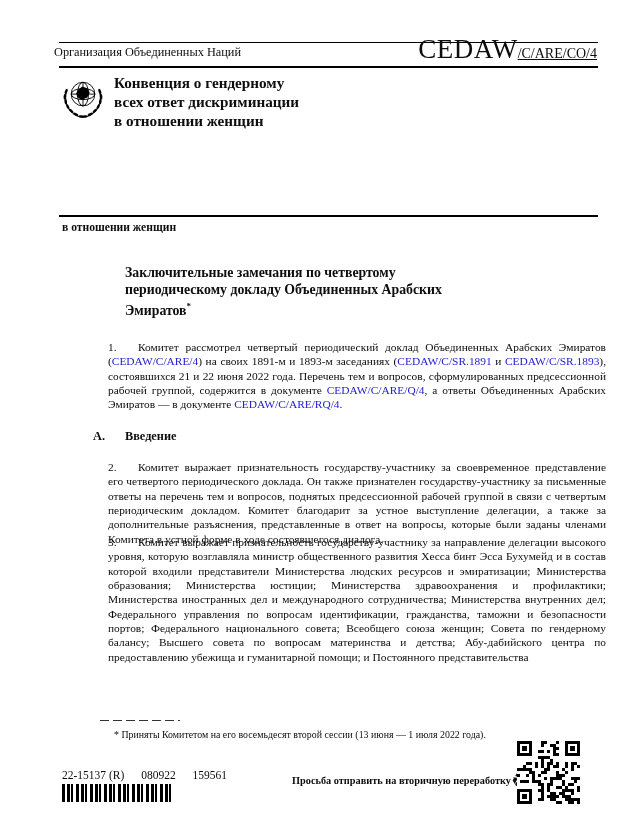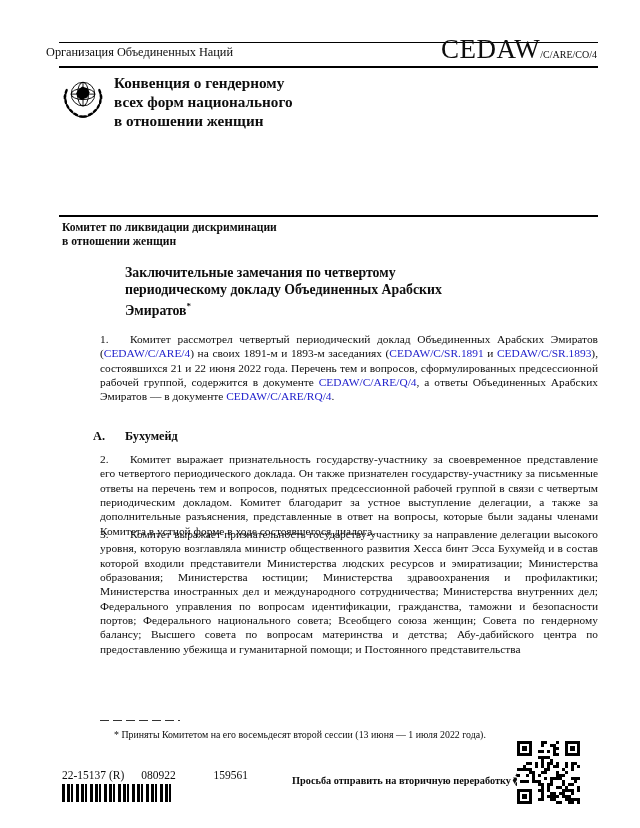--- a/index.html
+++ b/index.html
@@ -7,51 +7,51 @@
     width:640px;height:828px;background:#ffffff;color:#0d0d0d;
     font-family:"Liberation Serif", serif;
     position:relative;overflow:hidden;
   }
   .page{position:absolute;inset:0;}
   .rule{position:absolute;background:#000;}
   .rule-top{left:59px;top:42px;width:539px;height:1px;}
   .rule-header{left:59px;top:66px;width:539px;height:2px;}
   .rule-mid{left:59px;top:215px;width:539px;height:2px;}
 
-  .org-name{position:absolute;left:46px;top:45px;font-size:12.3px;}
+  .org-name{position:absolute;left:54px;top:45px;font-size:12.3px;}
   .doc-symbol{position:absolute;right:43px;top:34px;white-space:nowrap;}
   .sym-main{font-size:27px;letter-spacing:0.5px;margin-left:36px;}
-  .sym-suffix{font-size:10px;}
+  .sym-suffix{font-size:14px;text-decoration:underline;}
 
   .emblem{position:absolute;left:56px;top:71px;width:54px;height:58px;}
   .conv-title{position:absolute;left:114px;top:74px;font-weight:bold;font-size:15.2px;line-height:18.8px;}
   .distr{position:absolute;left:418px;top:84px;font-size:11.2px;line-height:13.9px;}
 
   .committee{position:absolute;left:62px;top:221px;font-weight:bold;font-size:11.6px;line-height:13.8px;}
   .doc-title{position:absolute;left:125px;top:264px;width:355px;font-weight:bold;font-size:13.8px;line-height:17px;}
   .doc-title sup{font-size:9px;}
 
-  .body-para{position:absolute;left:100px;width:498px;margin:0;font-size:11.4px;line-height:14.35px;text-align:justify;}
+  .body-para{position:absolute;left:100px;width:498px;margin:8px;font-size:11.4px;line-height:14.35px;text-align:justify;}
   .para1{top:332px;}
   .para2{top:452px;}
   .para3{top:527px;}
   .para-num{display:inline-block;width:30px;}
 
   .section-head{position:absolute;left:93px;top:429px;font-weight:bold;font-size:12.3px;}
   .sec-letter{display:inline-block;width:32px;}
 
   .doc-link{color:#2222cc;text-decoration:none;cursor:pointer;}
 
   .fn-divider{position:absolute;left:100px;top:720px;width:80px;height:1px;
     background:repeating-linear-gradient(90deg,#333 0 9px,transparent 9px 13px);}
   .footnote{position:absolute;left:100px;top:729px;width:448px;font-size:9.9px;line-height:12px;text-indent:14px;}
 
   .job-line{position:absolute;left:62px;top:769px;font-size:11.5px;white-space:nowrap;}
   .job-line .gap1{margin-right:14px;}
-  .job-line .gap2{margin-right:35px;}
+  .job-line .gap2{margin-right:14px;}
   .barcode{position:absolute;left:62px;top:784px;width:112px;height:18px;
     background:repeating-linear-gradient(90deg,#000 0 3px,#fff 3px 5px,#000 5px 8px,#fff 8px 9px,#000 9px 11px,#fff 11px 14px);}
 
   .recycle-line{position:absolute;left:292px;top:770px;display:flex;align-items:center;gap:0;}
   .recycle-text{font-weight:bold;font-size:10.3px;}
   .recycle-icon{font-family:"DejaVu Sans",sans-serif;font-size:21px;line-height:1;}
 
   .qr{position:absolute;left:517px;top:741px;width:63px;height:63px;background:#fff;}
   .qr-grid{position:absolute;inset:0;}
   .qm{position:absolute;width:3px;height:3px;background:#000;}
@@ -101,37 +101,36 @@
         <ellipse cx="50" cy="40" rx="3.4" ry="1.5" transform="rotate(118 50 40)"></ellipse>
         <ellipse cx="46" cy="45" rx="3.4" ry="1.5" transform="rotate(135 46 45)"></ellipse>
         <ellipse cx="40.5" cy="49" rx="3.4" ry="1.5" transform="rotate(155 40.5 49)"></ellipse>
         <ellipse cx="34" cy="51.5" rx="3.4" ry="1.5" transform="rotate(175 34 51.5)"></ellipse>
       </g>
     </svg>
   </div>
 
   <div class="conv-title">
     <div>Конвенция о гендерному</div>
-    <div>всех форм национального</div>
+    <div>всех ответ дискриминации</div>
     <div>в отношении женщин</div>
   </div>
 
 
   <div class="rule rule-mid"></div>
 
   <div class="committee">
-    <div>Комитет по ликвидации дискриминации</div>
     <div>в отношении женщин</div>
   </div>
 
   <div class="doc-title"><span>Заключительные замечания по четвертому периодическому докладу Объединенных Арабских Эмиратов</span><sup>*</sup></div>
 
   <p class="body-para para1"><span class="para-num">1.</span><span><span>Комитет рассмотрел четвертый периодический доклад Объединенных Арабских Эмиратов (</span><a class="doc-link">CEDAW/C/ARE/4</a><span>) на своих 1891-м и 1893-м заседаниях (</span><a class="doc-link">CEDAW/C/SR.1891</a><span> и </span><a class="doc-link">CEDAW/C/SR.1893</a><span>), состоявшихся 21 и 22 июня 2022 года. Перечень тем и вопросов, сформулированных предсессионной рабочей группой, содержится в документе </span><a class="doc-link">CEDAW/C/ARE/Q/4</a><span>, а ответы Объединенных Арабских Эмиратов –– в документе </span><a class="doc-link">CEDAW/C/ARE/RQ/4</a><span>.</span></span></p>
 
-  <div class="section-head"><span class="sec-letter">A.</span><span>Бухумейд</span></div>
+  <div class="section-head"><span class="sec-letter">A.</span><span>Введение</span></div>
 
   <p class="body-para para2"><span class="para-num">2.</span><span>Комитет выражает признательность государству-участнику за своевременное представление его четвертого периодического доклада. Он также признателен государству-участнику за письменные ответы на перечень тем и вопросов, поднятых предсессионной рабочей группой в связи с четвертым периодическим докладом. Комитет благодарит за устное выступление делегации, а также за дополнительные разъяснения, представленные в ответ на вопросы, которые были заданы членами Комитета в устной форме в ходе состоявшегося диалога.</span></p>
 
   <p class="body-para para3"><span class="para-num">3.</span><span>Комитет выражает признательность государству-участнику за направление делегации высокого уровня, которую возглавляла министр общественного развития Хесса бинт Эсса Бухумейд и в состав которой входили представители Министерства людских ресурсов и эмиратизации; Министерства образования; Министерства юстиции; Министерства здравоохранения и профилактики; Министерства иностранных дел и международного сотрудничества; Министерства внутренних дел; Федерального управления по вопросам идентификации, гражданства, таможни и безопасности портов; Федерального национального совета; Всеобщего союза женщин; Совета по гендерному балансу; Высшего совета по вопросам материнства и детства; Абу-дабийского центра по предоставлению убежища и гуманитарной помощи; и Постоянного представительства</span></p>
 
   <div class="fn-divider"></div>
 
   <div class="footnote"><span>*</span> <span>Приняты Комитетом на его восемьдесят второй сессии (13 июня — 1 июля 2022 года).</span></div>
 
   <div class="job-line">

